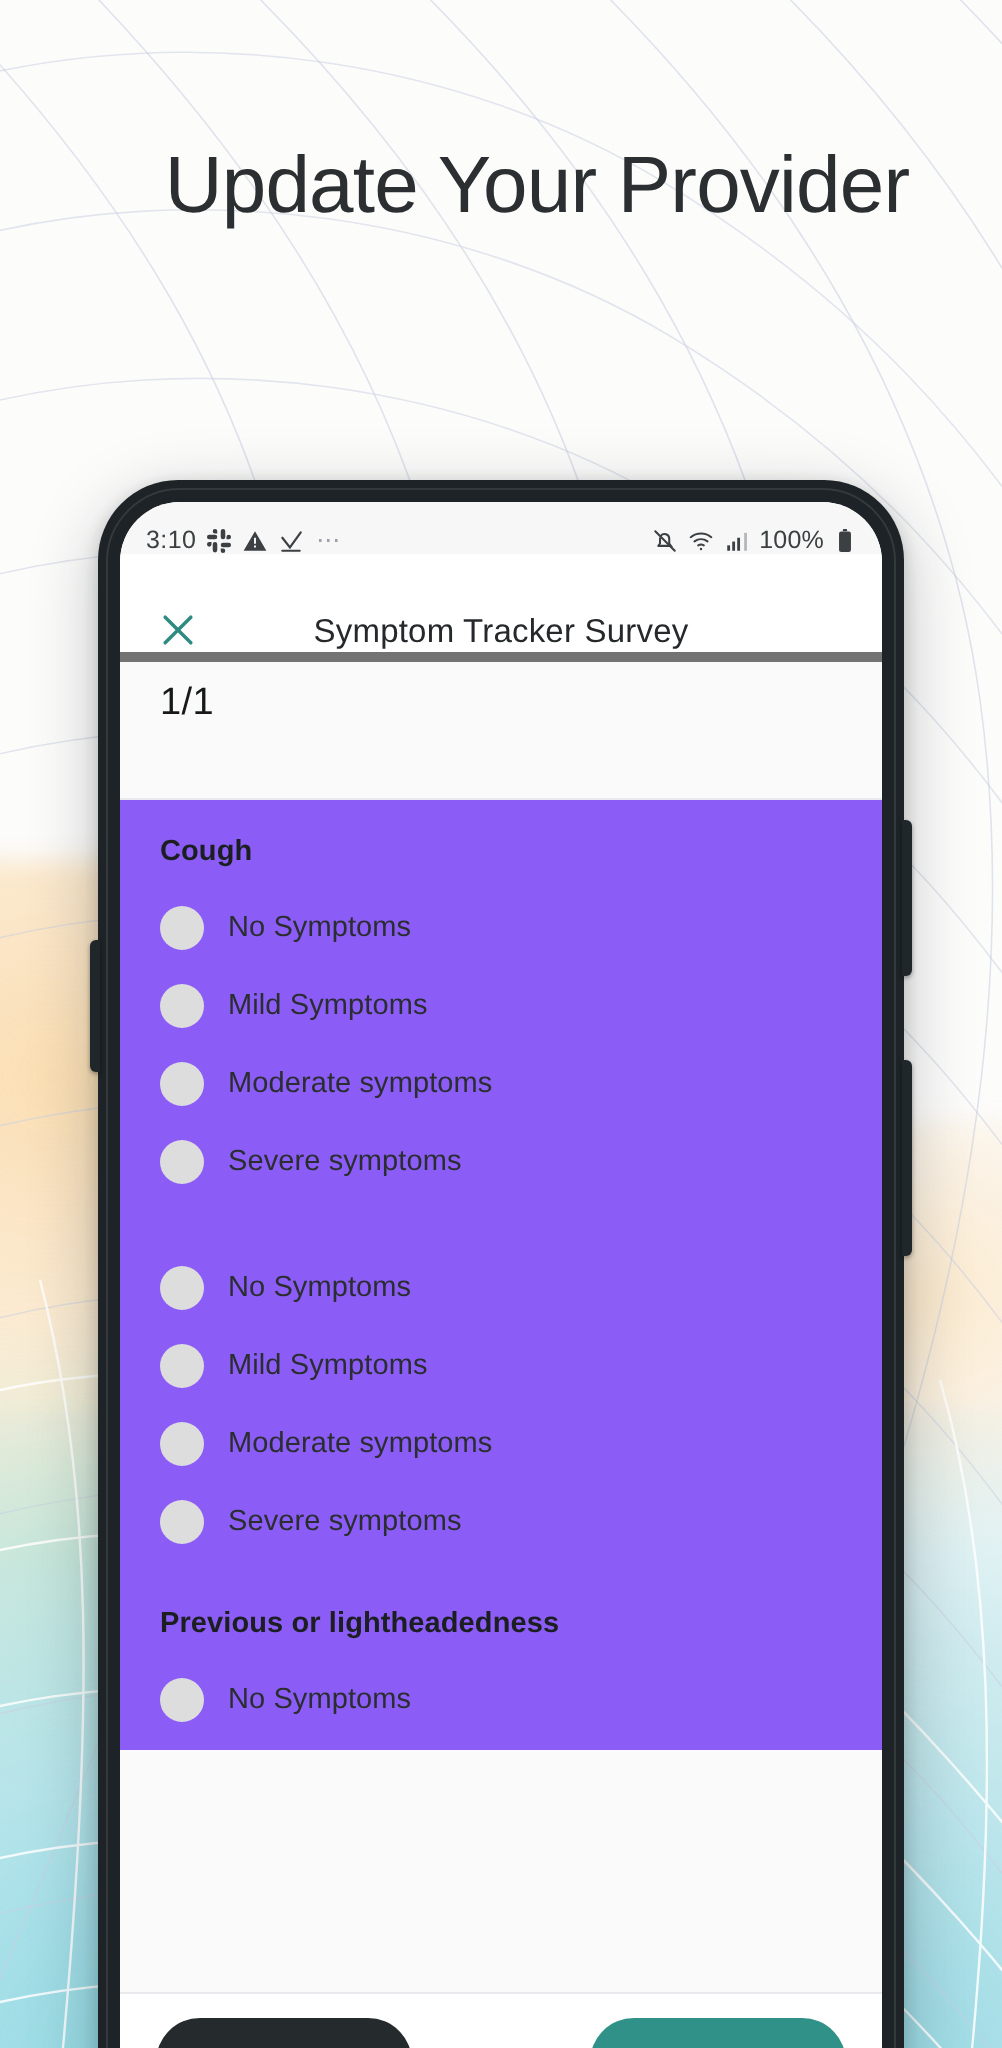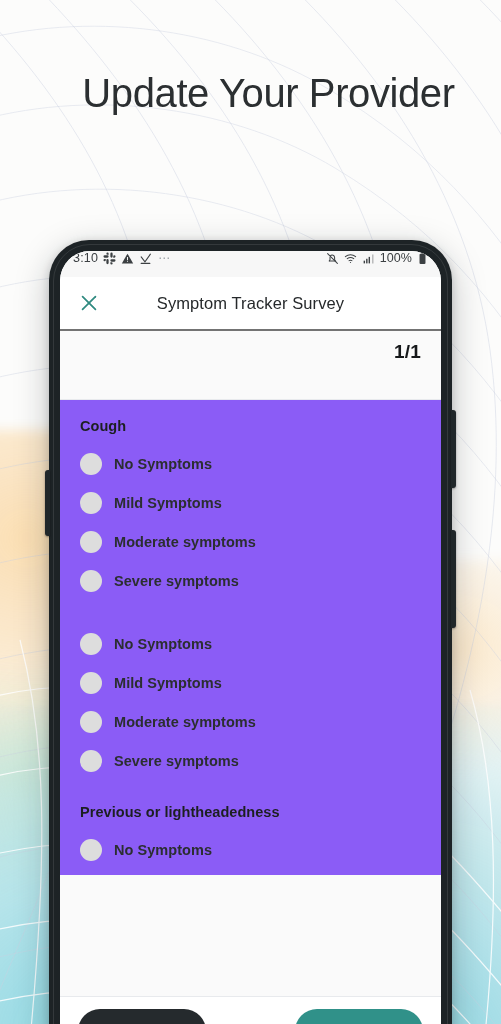--- a/index.html
+++ b/index.html
@@ -124,41 +124,41 @@
   }
   .btn-left-1  { left: -4px;  top: 230px; width: 5px; height: 66px; border-radius: 3px 0 0 3px; }
   .btn-right-1 { right: -4px; top: 170px; width: 5px; height: 78px; border-radius: 0 3px 3px 0; }
   .btn-right-2 { right: -4px; top: 290px; width: 5px; height: 98px; border-radius: 0 3px 3px 0; }
 
   
   .statusbar {
     height: 26px;
     background: #f7f7f7;
     display: flex;
-    align-items: flex-start;
+    align-items: flex-end;
     justify-content: space-between;
     padding: 0 13px 0 13px;
     flex: 0 0 auto;
     color: #3c4043;
   }
   .sb-left, .sb-right { display: flex; align-items: center; gap: 5px; }
   .sb-time { font-size: 12.5px; font-weight: 400; letter-spacing: .2px; color: #3c4043; }
   .sb-pct  { font-size: 12.5px; font-weight: 400; color: #3c4043; letter-spacing: .1px; }
   .sb-ico  { display: flex; align-items: center; }
   .sb-dots { font-size: 12px; color: #9aa0a6; letter-spacing: 1px; margin-left: 1px; }
 
   
   .appbar {
     height: 54px;
     flex: 0 0 auto;
     background: #ffffff;
     display: flex;
-    align-items: center;
+    align-items: flex-end;
     padding: 0 18px;
-    border-bottom: 2px solid #737373;
+    border-bottom: 5px solid #737373;
     position: relative;
   }
   .appbar-close { display: flex; align-items: center; cursor: pointer; }
   .appbar-title {
     position: absolute;
     left: 0; right: 0;
     text-align: center;
     font-size: 16.5px;
     color: #26292b;
     font-weight: 400;
@@ -172,23 +172,22 @@
     background: #fafafa;
     overflow: hidden;
   }
 
   .intro-card {
     background: #fafafa;
     padding: 10px 20px 22px 20px;
     border-bottom: 1px solid #e8eaed;
   }
   .page-counter {
-    text-align: right;
     font-size: 19px;
-    font-weight: 700;
+    font-weight: 400;
     color: #16181a;
     letter-spacing: .2px;
     margin-bottom: 14px;
   }
   .intro-text {
     font-size: 15.5px;
     line-height: 1.45;
     color: #2c2f31;
     max-width: 340px;
   }
@@ -203,21 +202,20 @@
     color: #1c1f21;
     margin-bottom: 10px;
     letter-spacing: .05px;
   }
   .option-row {
     display: flex;
     align-items: center;
     gap: 12px;
     height: 39px;
     cursor: pointer;
-    font-weight: bold;
   }
   .radio {
     width: 22px;
     height: 22px;
     border-radius: 50%;
     background: #dddddd;
     flex: 0 0 auto;
   }
   .option-label {
     font-size: 14.5px;

